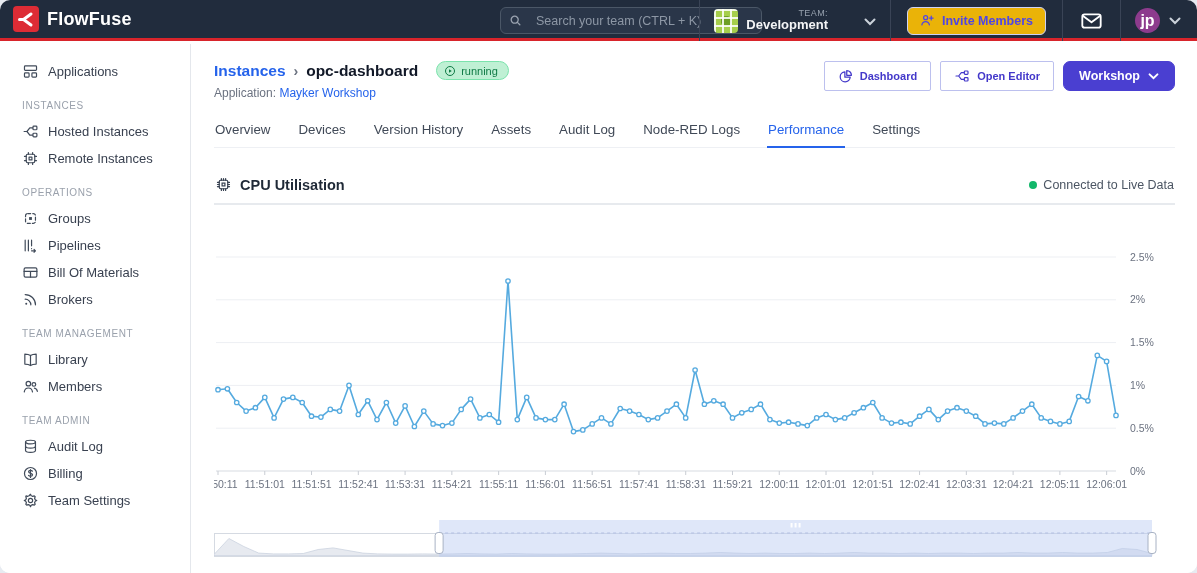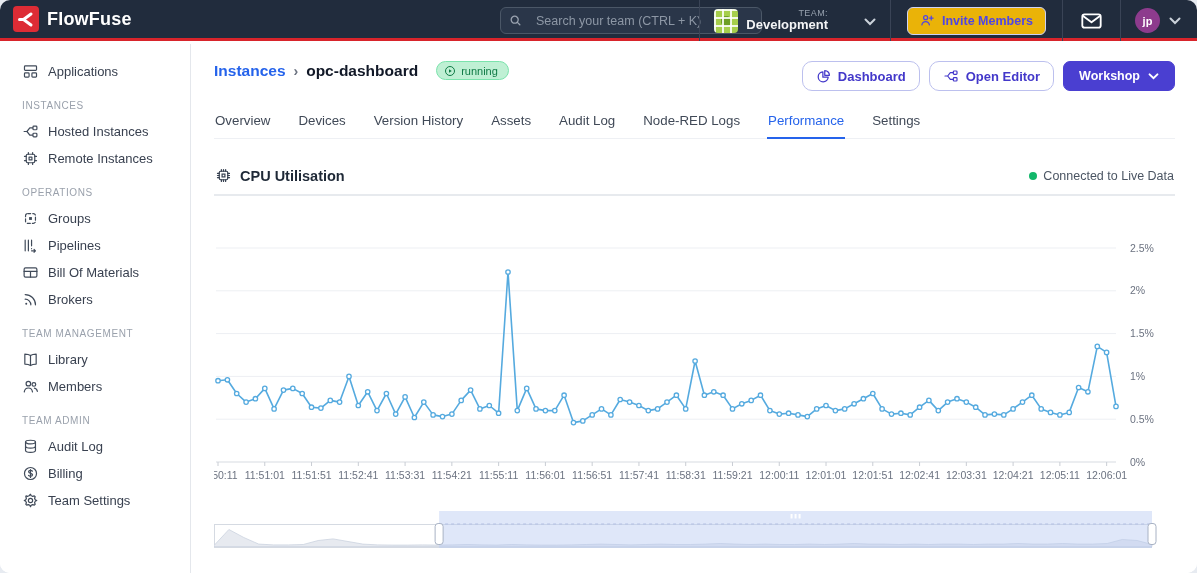--- a/index.html
+++ b/index.html
@@ -28,21 +28,21 @@
                  background-size: 8px 8px, 8px 8px, 100% 100%; }
   .team-texts { display:flex; flex-direction:column; line-height:1.15;align-items:flex-end; }
   .team-label { color:#97a1ae; font-size:9px; letter-spacing:.4px; }
   .team-name { color:#f3f4f6; font-size:13px; font-weight:600; }
   .team-chevron { margin-left:28px; }
   .invite-wrap { display:flex; align-items:center; padding:0 16px; }
   .invite-btn { display:flex; align-items:center; gap:7px; background:#eab308; border:1px solid #cdd2f5; border-radius:6px;
                 height:28px; padding:0 12px; color:#4f46e5; font-size:12.5px; font-weight:700; cursor:pointer; }
   .mail-wrap { display:flex; align-items:center; padding:0 18px; border-left:1px solid #3a4456; border-right:1px solid #3a4456; cursor:pointer; }
   .user-menu { display:flex; align-items:center; gap:9px; padding:0 16px 0 14px; cursor:pointer; }
-  .user-avatar { width:25px; height:25px; border-radius:50%; background:#8d3b8d; color:#fff; font-size:11px; font-weight:700;
+  .user-avatar { width:25px; height:25px; border-radius:50%; background:#8d3b8d; color:#fff; font-size:16px; font-weight:700;
                  display:flex; align-items:center; justify-content:center; }
 
   
   .sidebar { position:absolute; top:44px; left:0; bottom:0; width:191px; background:#fff; border-right:1px solid #e4e7ec; padding-top:14px; }
   .side-item { display:flex; align-items:center; gap:9px; height:27px; padding-left:22px; color:#394150; font-size:13px; cursor:pointer; }
   .side-item .side-icon { width:17px; height:17px; color:#414b5a; flex:0 0 17px; display:flex; }
   .side-icon svg { width:17px; height:17px; }
   .side-section { margin:15px 0 7px 0; padding-left:22px; font-size:10px; letter-spacing:.6px; color:#9aa1ac; font-weight:500; }
 
   
@@ -50,22 +50,22 @@
   .main-header { display:flex; justify-content:space-between; align-items:flex-start; }
   .crumb-row { display:flex; align-items:center; gap:8px; }
   .crumb-link { color:#2563eb; font-size:15.5px; font-weight:700; cursor:pointer; }
   .crumb-sep { color:#6b7280; font-size:14px; font-weight:700; }
   .crumb-current { color:#111827; font-size:15.5px; font-weight:700; }
   .status-badge { display:flex; align-items:center; gap:5px; margin-left:10px; background:#bff0d4; border:1px solid #7be3ac;
                   color:#0f7a45; font-size:11px; border-radius:20px; padding:2.5px 10px 2.5px 7px; }
   .app-line { margin-top:6px; font-size:12px; color:#6b7280; }
   .app-line a { color:#2563eb; text-decoration:none; cursor:pointer; }
   .header-actions { display:flex; gap:9px; align-items:center; }
-  .btn-outline { display:flex; align-items:center; gap:7px; background:#fff; border:1px solid #bcc0ee; border-radius:10px;
-                 height:30px; padding:0 13px; color:#4338ca; font-size:13px; font-weight:700; cursor:pointer; }
+  .btn-outline { display:flex; align-items:center; gap:7px; background:#fff; border:1px solid #bcc0ee; border-radius:2px;
+                 height:30px; padding:0 13px; color:#4338ca; font-size:11px; font-weight:700; cursor:pointer; }
   .btn-solid { display:flex; align-items:center; gap:8px; background:#4a3fd1; border:1px solid #4a3fd1; border-radius:7px;
                height:30px; padding:0 15px; color:#fff; font-size:12.5px; font-weight:700; cursor:pointer; }
 
   .tabs { display:flex; gap:26px; margin-top:16px; border-bottom:1px solid #eef0f4; }
   .tab { font-size:13.3px; color:#404957; padding:6px 1px 9px 1px; cursor:pointer; }
   .tab.active { color:#2563eb; border-bottom:2.5px solid #2563eb; margin-bottom:-1px; }
 
   .panel { margin-top:26px; }
   .panel-head { display:flex; justify-content:space-between; align-items:center; padding:2px 1px 10px 1px; border-bottom:2px solid #e7eaee; }
   .panel-title { display:flex; align-items:center; gap:8px; color:#1f2937; font-size:14.5px; font-weight:700; }
@@ -276,20 +276,24 @@
           <span class="crumb-current">opc-dashboard</span>
           <span class="status-badge">
             <span style="display:flex">
               <svg width="12" height="12" viewBox="0 0 24 24" fill="none" stroke="#0f7a45" stroke-width="2">
                 <circle cx="12" cy="12" r="9"></circle>
                   <path d="M10 8.5v7l5.5-3.5z" fill="#0f7a45" stroke="none"></path>
               </svg>
             </span>
             <span>running</span>
           </span>
+        </div>
+        <div class="app-line">
+          <span>Application:</span>
+          <a>Mayker Workshop</a>
         </div>
       </div>
 
       <div class="header-actions">
         <button class="btn-outline">
           <span style="display:flex">
             <svg width="15" height="15" viewBox="0 0 24 24" fill="none" stroke="#4338ca" stroke-width="2" stroke-linejoin="round">
               <path d="M11 4.5a8 8 0 1 0 8.5 8.5H11z"></path>
                 <path d="M14 2.5a8 8 0 0 1 7.5 7.5H14z"></path>
             </svg>

